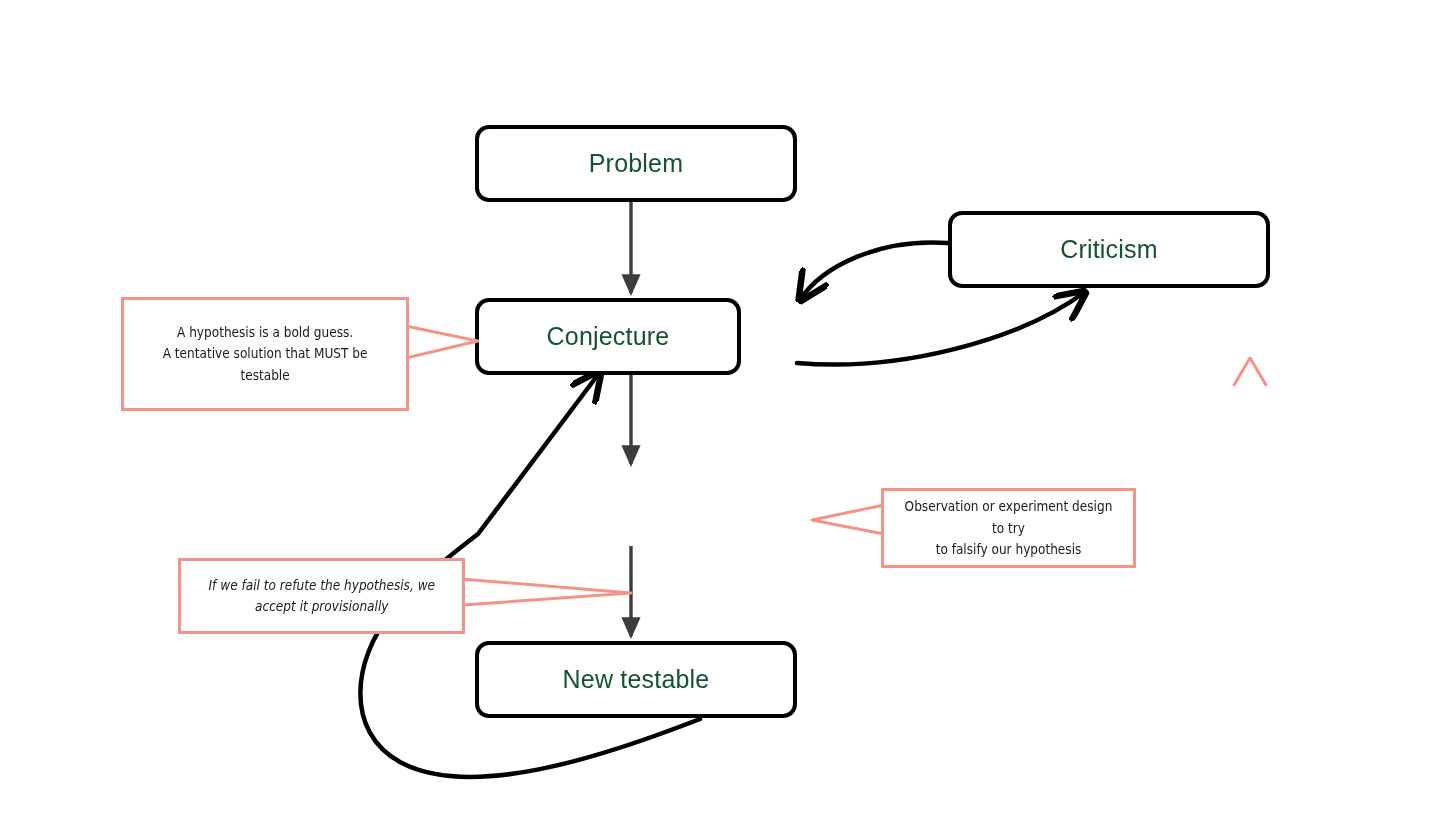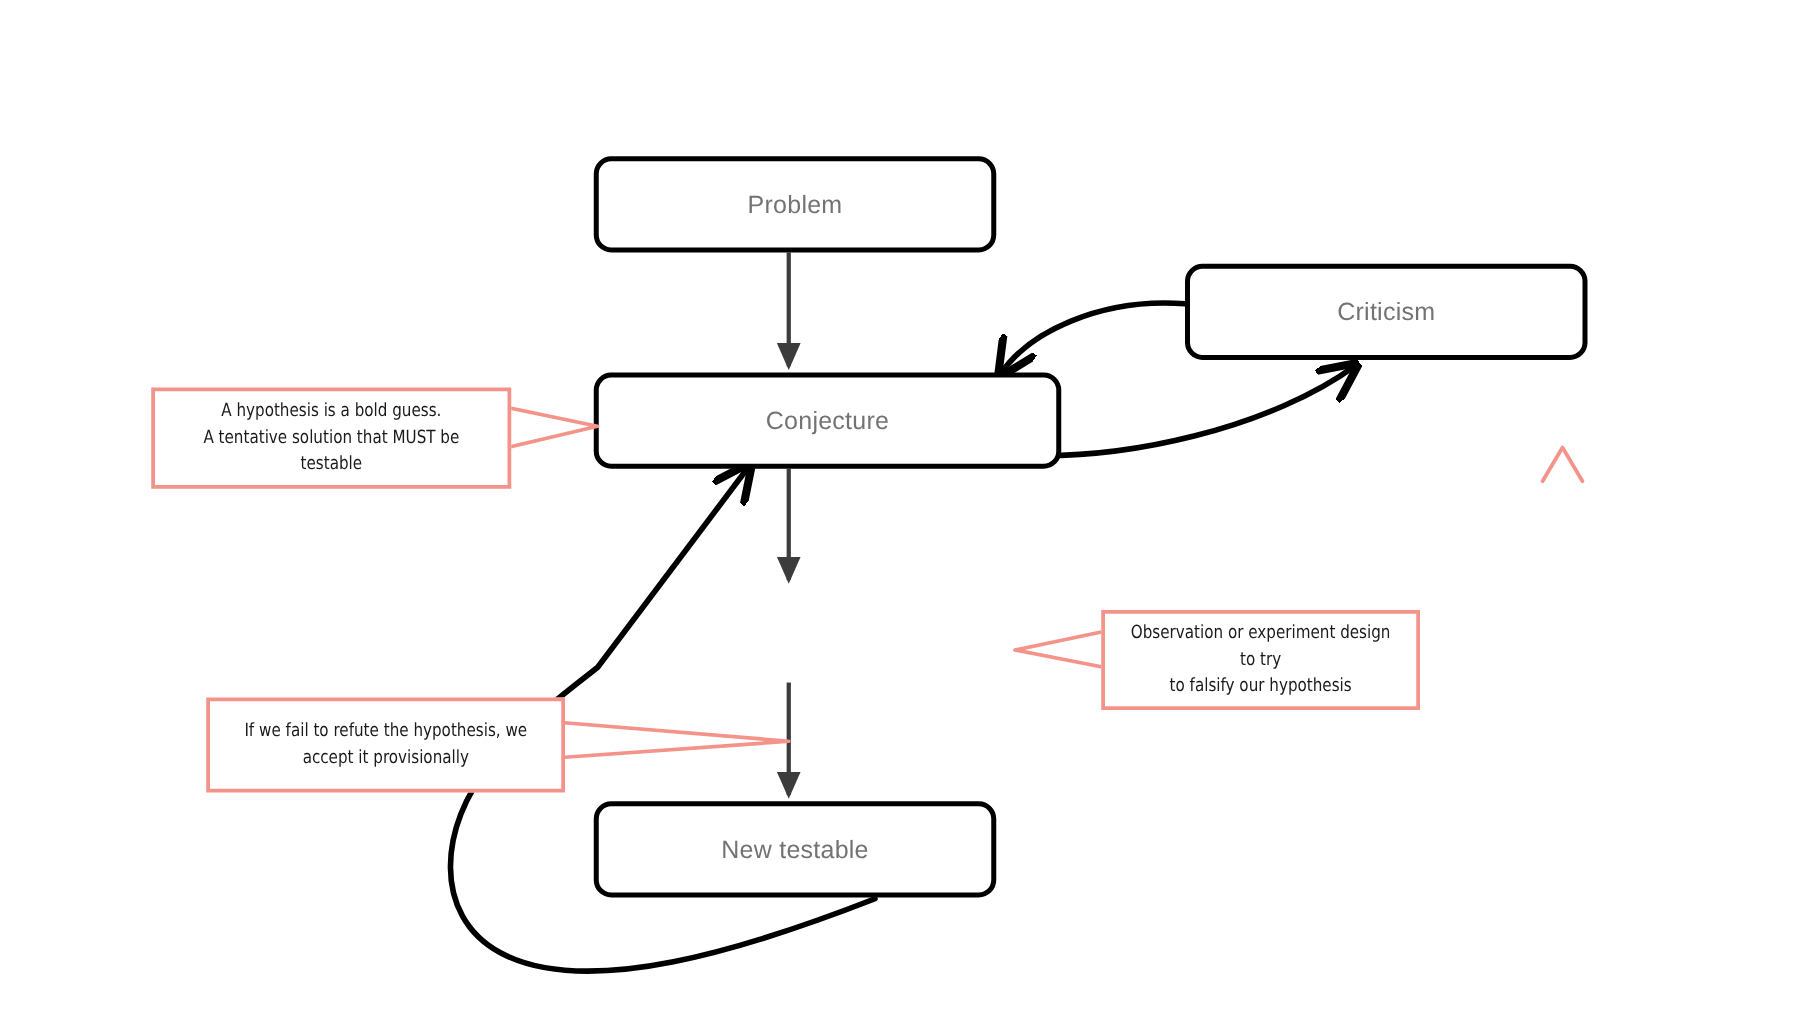--- a/index.html
+++ b/index.html
@@ -31,22 +31,22 @@
     box-sizing: border-box;
     background: #ffffff;
     border: 4px solid #000000;
     border-radius: 14px;
     display: flex;
     align-items: center;
     justify-content: center;
   }
   .node-label {
     font-family: "Liberation Sans", sans-serif;
-    font-size: 20px;
-    color: #737373;
+    font-size: 25px;
+    color: #14532d;
     letter-spacing: 0.2px;
     line-height: 1;
     white-space: nowrap;
   }
   .callout {
     position: absolute;
     box-sizing: border-box;
     background: #ffffff;
     border: 3px solid #F4938A;
     display: flex;
@@ -112,21 +112,21 @@
 
     <g>
       <line x1="631" y1="546" x2="631" y2="636" stroke="#3c3c3c" stroke-width="3.4" marker-end="url(#arrowSolidGray)"></line>
     </g>
   </svg>
 
   <div class="node layer-nodes" style="left:475px; top:125px; width:322px; height:77px;">
     <span class="node-label">Problem</span>
   </div>
 
-  <div class="node layer-nodes" style="left:475px; top:298px; width:374px; height:77px;">
+  <div class="node layer-nodes" style="left:475px; top:298px; width:266px; height:77px;">
     <span class="node-label">Conjecture</span>
   </div>
 
   <div class="node layer-nodes" style="left:948px; top:211px; width:322px; height:77px;justify-content:center;">
     <span class="node-label">Criticism</span>
   </div>
 
 
   <div class="node layer-nodes" style="left:475px; top:641px; width:322px; height:77px;">
     <span class="node-label">New testable</span>
@@ -136,30 +136,30 @@
 
     <path d="M 406 326 L 478 341 L 406 358" fill="#ffffff" stroke="#F4938A" stroke-width="3" stroke-linejoin="round" stroke-linecap="round"></path>
 
     <path d="M 1234 385 L 1250 358 L 1266 385" fill="#ffffff" stroke="#F4938A" stroke-width="3" stroke-linejoin="round" stroke-linecap="round"></path>
 
     <path d="M 884 505 L 812 520 L 884 534" fill="#ffffff" stroke="#F4938A" stroke-width="3" stroke-linejoin="round" stroke-linecap="round"></path>
 
     <path d="M 449 578 L 631 593 L 449 606" fill="#ffffff" stroke="#F4938A" stroke-width="3" stroke-linejoin="round" stroke-linecap="round"></path>
   </svg>
 
-  <div class="callout layer-callouts" style="left:121px; top:310px; width:288px; height:81px; z-index:6;">
+  <div class="callout layer-callouts" style="left:121px; top:297px; width:288px; height:114px; z-index:6;">
     <span class="callout-text">A hypothesis is a bold guess.
 A tentative solution that MUST be
 testable</span>
   </div>
 
 
   <div class="callout layer-callouts" style="left:881px; top:488px; width:255px; height:80px; z-index:6;">
     <span class="callout-text">Observation or experiment design to try
 to falsify our hypothesis</span>
   </div>
 
-  <div class="callout layer-callouts" style="left:165px; top:558px; width:287px; height:76px; z-index:6;">
+  <div class="callout layer-callouts" style="left:178px; top:558px; width:287px; height:76px; z-index:6;font-style:italic;">
     <span class="callout-text">If we fail to refute the hypothesis, we
 accept it provisionally</span>
   </div>
 
 </div>
 
 </body></html>

